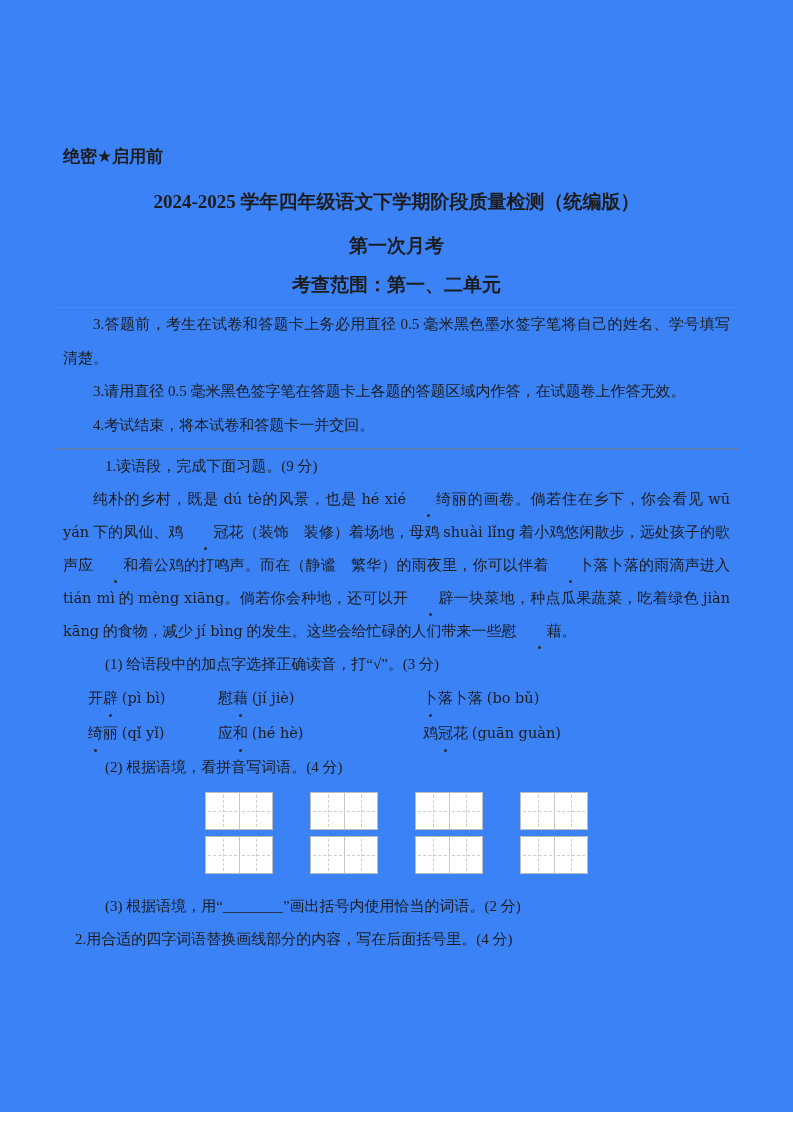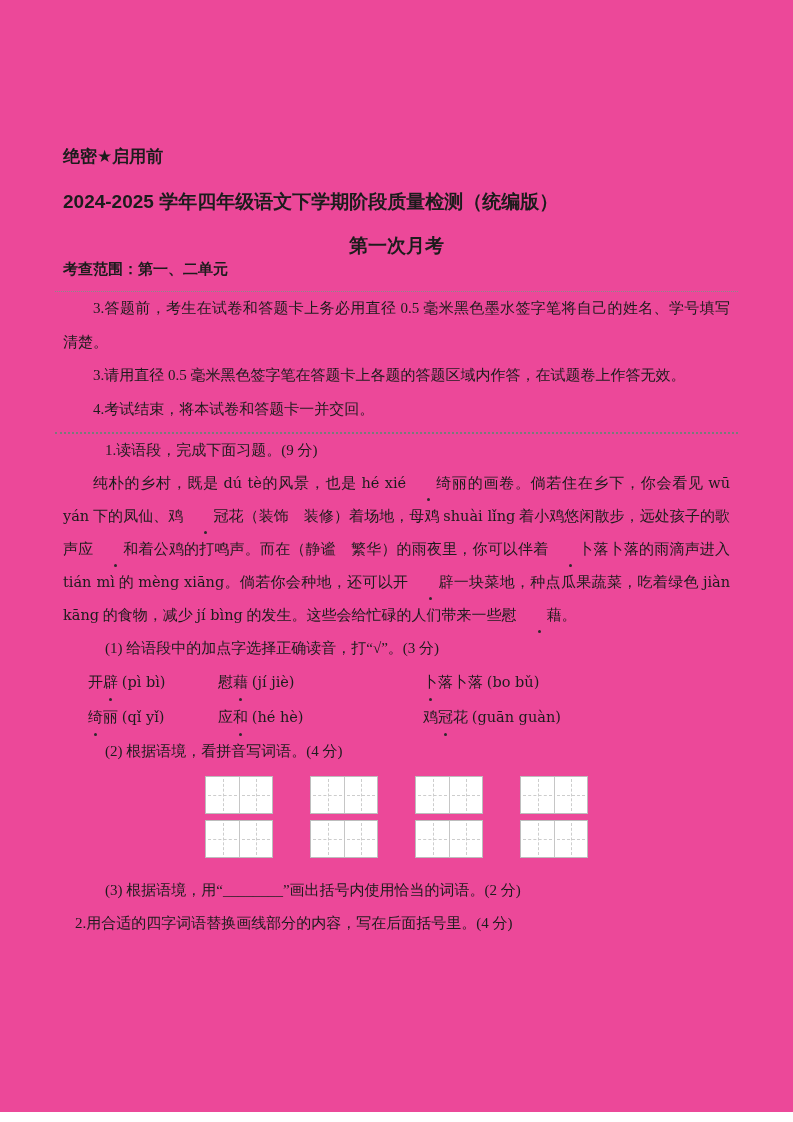--- a/index.html
+++ b/index.html
@@ -1,29 +1,29 @@
 <!DOCTYPE html>
 <html><head>
 <meta charset="utf-8">
 <style>
   html,body{margin:0;padding:0;background:#ffffff;}
   .page{
     position:relative;
     width:793px;height:1112px;
-    background:#ec4899;
+    background:#3b82f6;
     color:#1c1c1c;
     font-family:"Liberation Serif","DejaVu Serif",serif;
     overflow:hidden;
     box-sizing:border-box;
   }
   .content{padding:145px 63px 0 63px;box-sizing:border-box;}
   .secret{font-size:17px;font-weight:bold;line-height:24px;font-family:"Liberation Sans","DejaVu Sans",sans-serif;}
-  .title{margin-top:20px;text-align:left;font-size:19px;font-weight:bold;line-height:26px;font-family:Liberation Sans, sans-serif;}
+  .title{margin-top:20px;text-align:center;font-size:19px;font-weight:bold;line-height:26px;font-family:Liberation Serif, serif;}
   .subtitle{margin-top:18px;text-align:center;font-size:19px;font-weight:bold;line-height:26px;font-family:"Liberation Sans","DejaVu Sans",sans-serif;}
-  .scope{font-size:15px;font-weight:600;line-height:20px;}
+  .scope{margin-top:16px;text-align:center;font-size:19px;font-weight:600;line-height:20px;}
   .dash-sep{border:none;border-top:1px dotted #8a8a8a;margin:12px -8px 0 -8px;}
   .dash-sep.bold{border-top:2px dotted #7a7a7a;margin-top:6px;}
   .notice-head{margin-top:9px;font-size:15px;font-weight:600;line-height:33px;}
   p{margin:0;}
   .body-text{font-size:15px;line-height:33.5px;text-align:justify;}
   .indent{text-indent:2em;}
   .sec-head{font-size:15px;font-weight:600;line-height:33px;margin-top:6px;}
   .stem{font-size:15px;line-height:33px;margin-left:12px;}
   .passage{font-size:15px;line-height:33px;text-align:justify;text-indent:2em;}
   .seg-py{font-family:"DejaVu Serif","Liberation Serif",serif;font-size:14.5px;}

